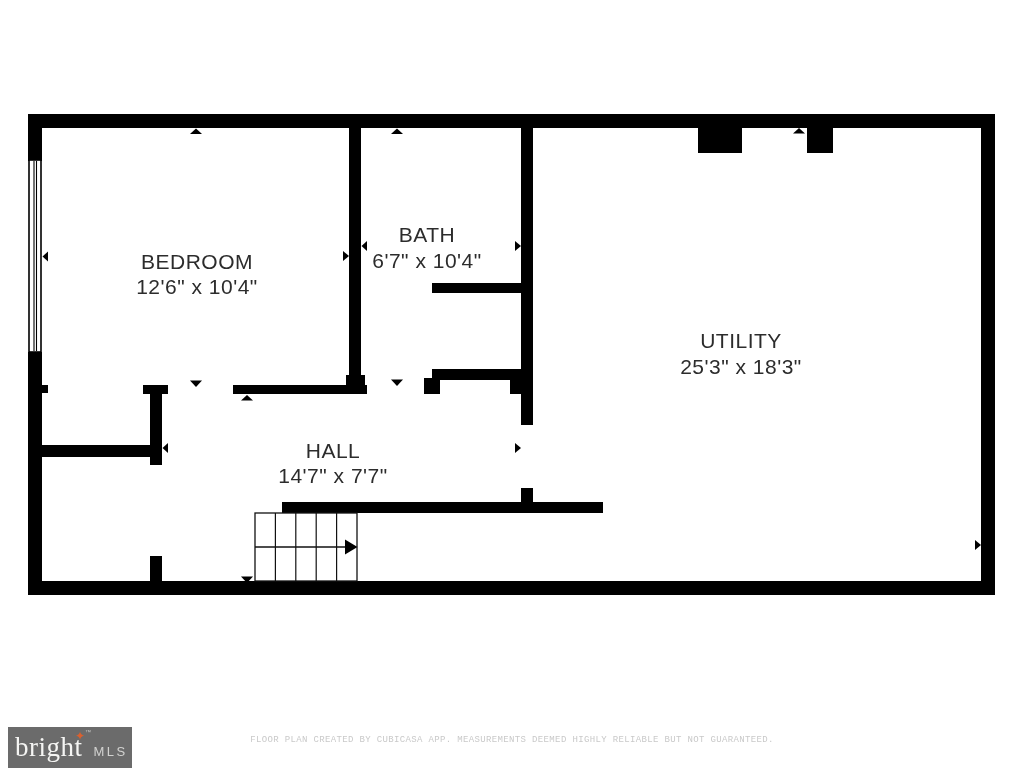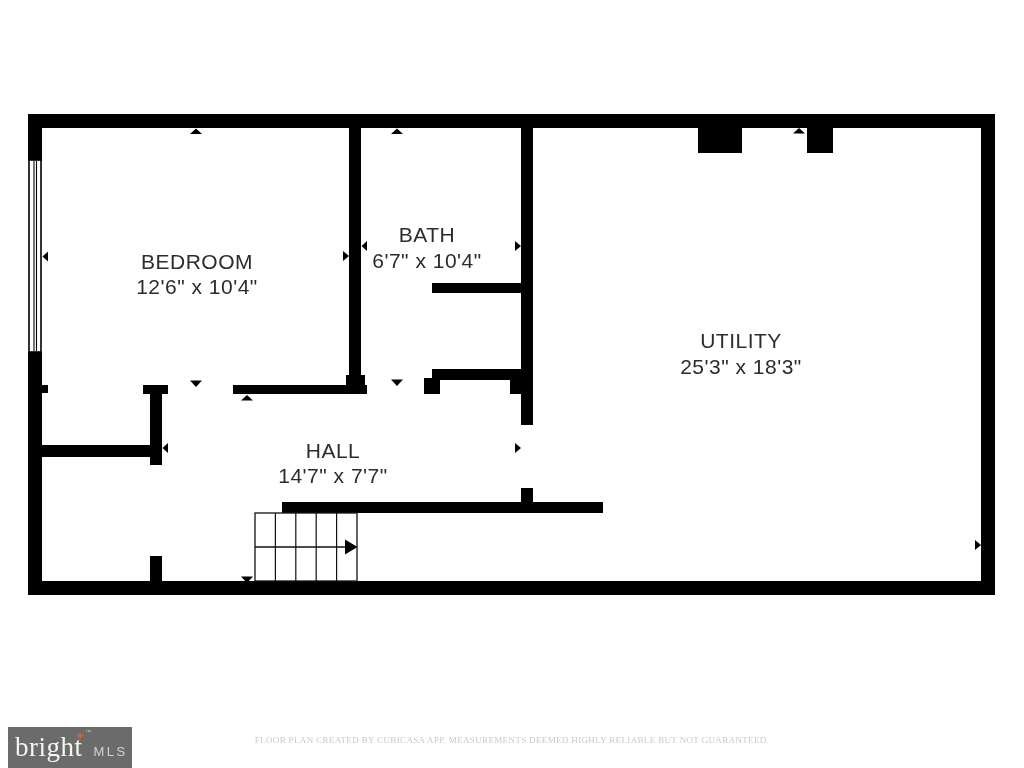--- a/index.html
+++ b/index.html
@@ -62,21 +62,21 @@
     font-size:13px;
     color:#d2d2d0;
     letter-spacing:2.5px;
     margin-left:11px;
   }
   .footer-disclaimer{
     position:absolute;
     left:0;top:735px;
     width:1024px;
     text-align:center;
-    font-family:Liberation Serif, serif;
+    font-family:Liberation Mono, monospace;
     font-size:9px;
     letter-spacing:0.35px;
     color:#c9c9c9;
   }
 </style>
 </head>
 <body>
 
 <div class="page">
 

